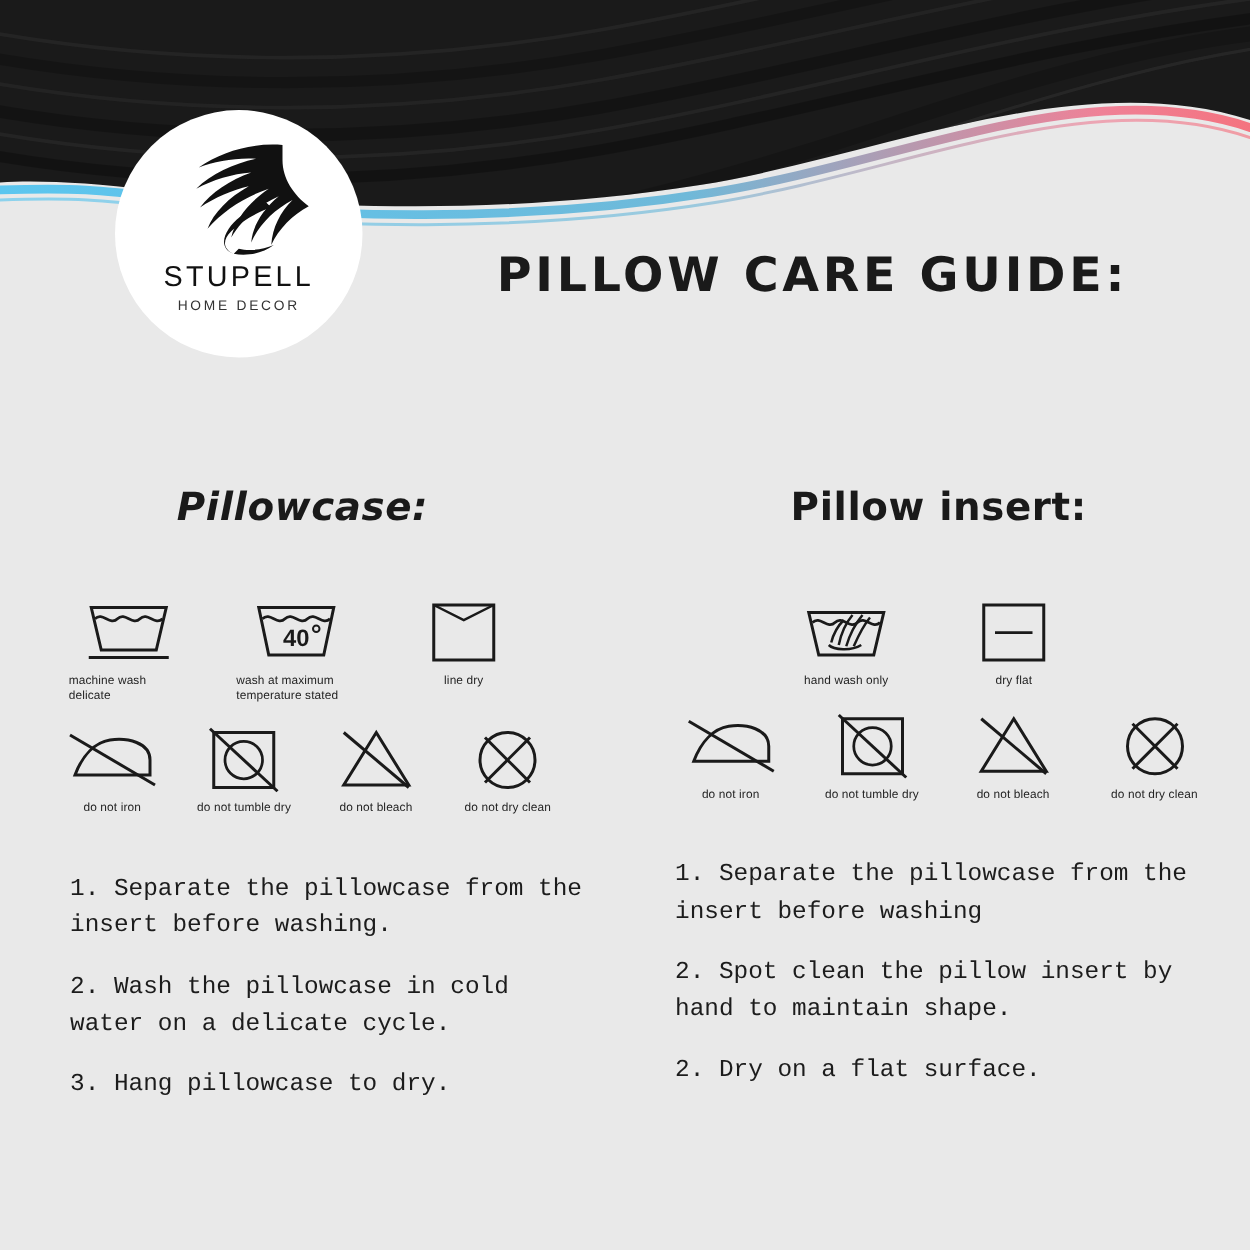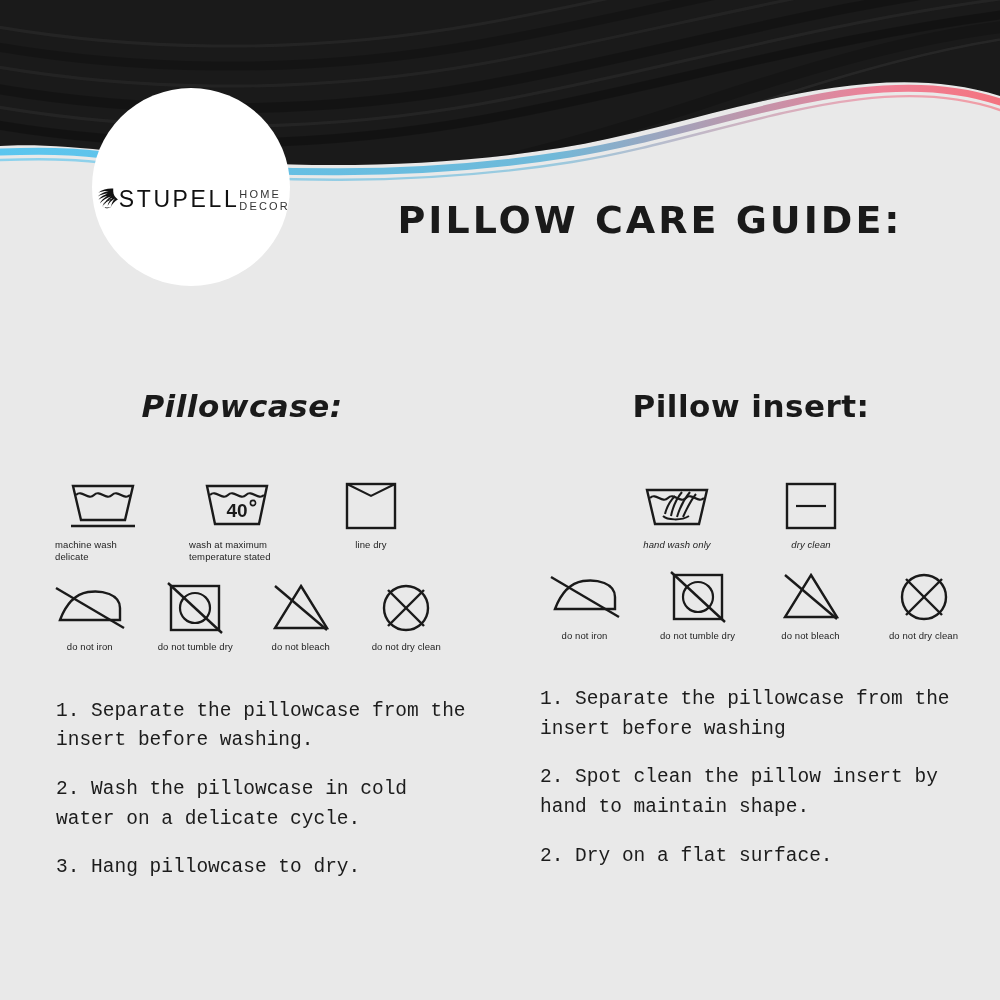--- a/index.html
+++ b/index.html
@@ -28,21 +28,21 @@
   
   .logo-badge {
     position: absolute;
     left: 92px;
     top: 88px;
     width: 198px;
     height: 198px;
     border-radius: 50%;
     background: #ffffff;
     display: flex;
-    flex-direction: row;
+    flex-direction: column;
     align-items: center;
     justify-content: flex-start;
     padding-top: 22px;
     box-sizing: border-box;
     z-index: 5;
   }
   .logo-mark { width: 120px; height: 96px; }
   .logo-name {
     font-family: "Liberation Sans", sans-serif;
     font-size: 23px;
@@ -98,21 +98,21 @@
   .col-right .col-title { padding-right: 8px; }
 
   
   .sym-row {
     display: flex;
     justify-content: center;
     align-items: flex-start;
   }
   .col-left .sym-row-1 { gap: 38px; padding-right: 56px; }
   .col-left .sym-row-2 { gap: 22px; padding-right: 34px; margin-top: 16px; }
-  .col-right .sym-row-1 { gap: 38px; padding-right: 22px; font-style: italic; }
+  .col-right .sym-row-1 { gap: 38px; padding-right: 22px; }
   .col-right .sym-row-2 { gap: 20px; padding-right: 2px; margin-top: 16px; }
 
   .sym {
     display: flex;
     flex-direction: column;
     align-items: center;
     width: 96px;
   }
   .sym svg { display: block; }
   .sym-label {
@@ -285,21 +285,21 @@
           <path d="M26,40 C30,44 44,45 52,40" fill="none" stroke="#1a1a1a" stroke-width="2"></path>
         </svg>
         <div class="sym-label">hand wash only</div>
       </div>
 
       <div class="sym">
         <svg width="80" height="56" viewBox="0 0 80 56">
           <rect x="16" y="8" width="48" height="44" fill="none" stroke="#1a1a1a" stroke-width="2.4"></rect>
           <line x1="25" y1="30" x2="55" y2="30" stroke="#1a1a1a" stroke-width="2.2"></line>
         </svg>
-        <div class="sym-label">dry clean</div>
+        <div class="sym-label">dry flat</div>
       </div>
 
     </div>
 
     <div class="sym-row sym-row-2">
 
       <div class="sym">
         <svg width="80" height="56" viewBox="0 0 80 56">
           <path d="M10,42 L70,42 L70,30 C70,16 52,12 38,14 C26,16 16,26 10,42 Z" fill="none" stroke="#1a1a1a" stroke-width="2.4"></path>
           <line x1="6" y1="10" x2="74" y2="50" stroke="#1a1a1a" stroke-width="2.4"></line>

